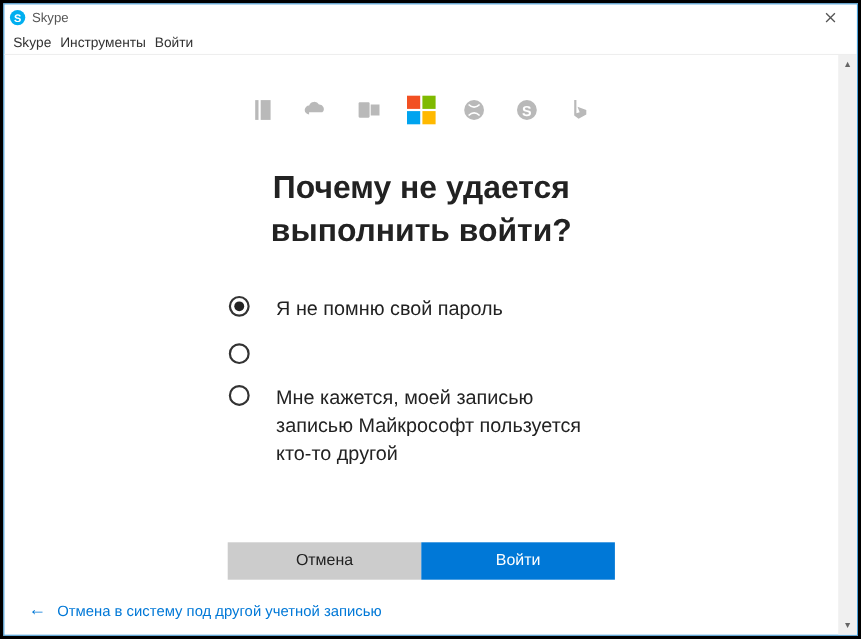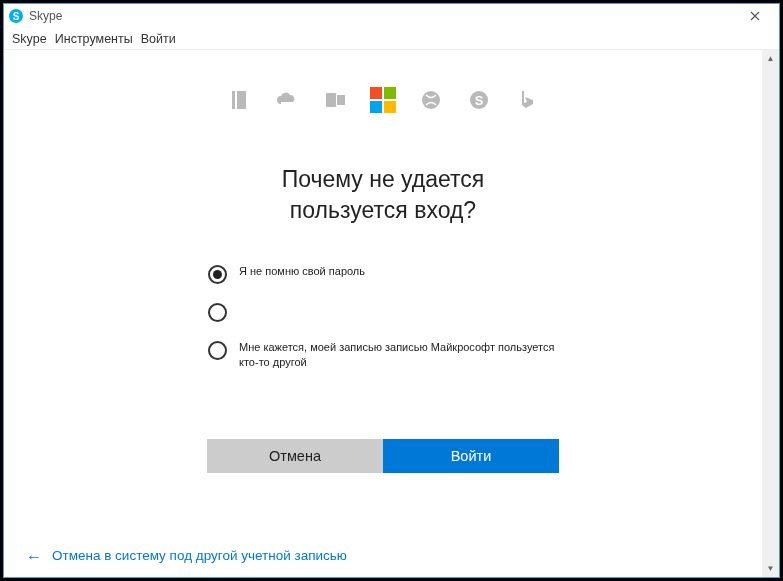--- a/index.html
+++ b/index.html
@@ -107,37 +107,37 @@
       grid-template-rows: 12px 12px;
       gap: 2px;
       width: 26px;
       height: 26px;
     }
     .ms-logo div:nth-child(1){background:#f25022;}
     .ms-logo div:nth-child(2){background:#7fba00;}
     .ms-logo div:nth-child(3){background:#00a4ef;}
     .ms-logo div:nth-child(4){background:#ffb900;}
     .heading {
-      font-size: 23px;
-      font-weight: 400;
+      font-size: 29px;
+      font-weight: 700;
       color: #222;
       text-align: center;
-      margin-top: 44px;
+      margin-top: 32px;
       line-height: 1.35;
     }
     .options {
       margin-top: 38px;
       width: 350px;
     }
     .option {
       display: flex;
       align-items: flex-start;
-      gap: 12px;
+      gap: 24px;
       margin-bottom: 18px;
-      font-size: 11px;
+      font-size: 18px;
       color: #222;
       cursor: pointer;
     }
     .radio {
       width: 19px;
       height: 19px;
       border: 2px solid #333;
       border-radius: 50%;
       flex-shrink: 0;
       display: flex;
@@ -255,21 +255,21 @@
         </span>
         <span>
           <svg viewBox="0 0 24 24" fill="#b9b9b9">
               <path d="M7 3v14l4 3 7-4v-4l-8-3 2 5-3 1V3z"></path>
             </svg>
         </span>
       </div>
 
       <h1 class="heading">
         <span>Почему не удается</span><br>
-        <span>пользуется вход?</span>
+        <span>выполнить войти?</span>
       </h1>
 
       <div class="options">
         <div class="option">
           <span class="radio selected"></span>
           <span class="option-label">Я не помню свой пароль</span>
         </div>
         <div class="option">
           <span class="radio"></span>
         </div>

